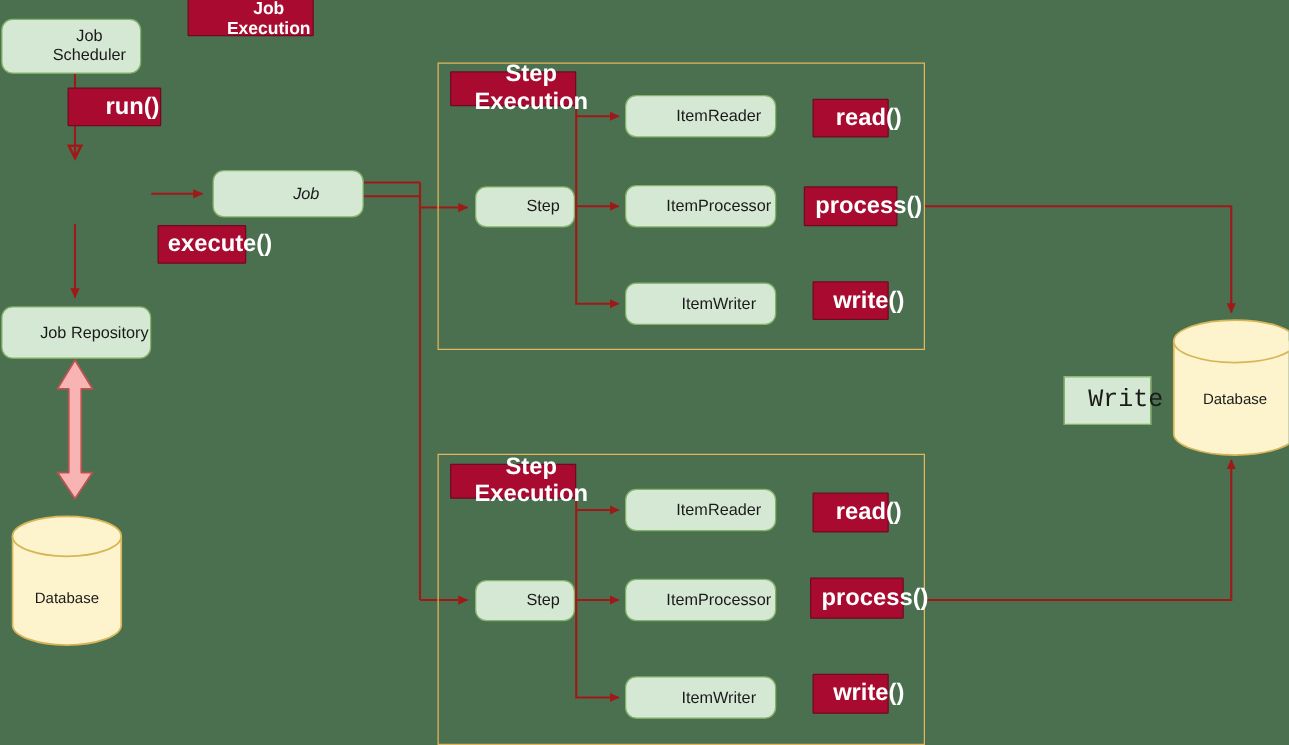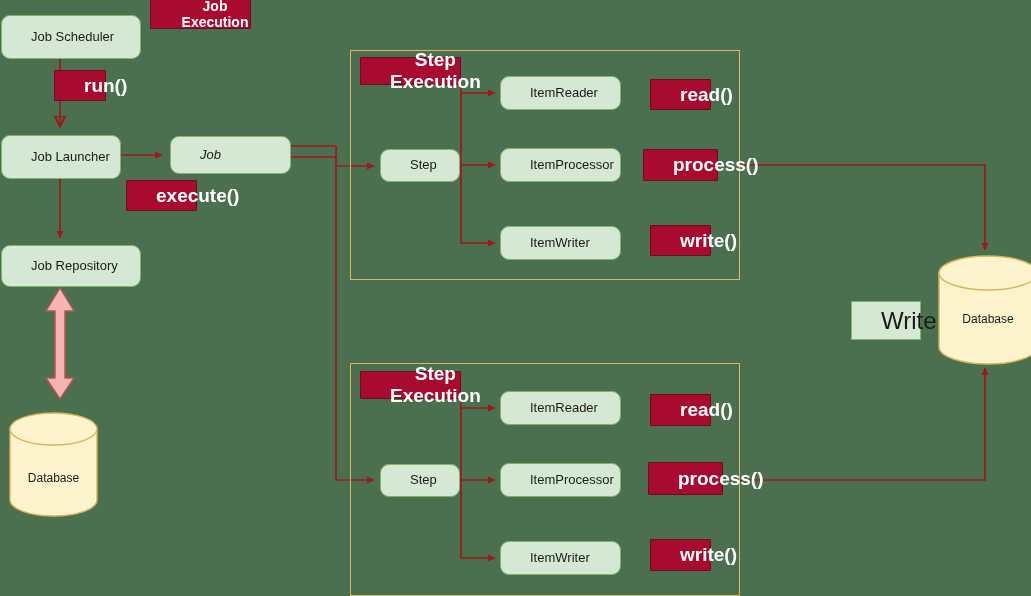--- a/index.html
+++ b/index.html
@@ -9,42 +9,42 @@
     font-family:"Liberation Sans", sans-serif;
     overflow:hidden;
     position:relative;
   }
   #stage{position:absolute;left:0;top:0;width:1031px;height:596px;}
 
   
   .node{
     position:absolute;
     box-sizing:border-box;
-    display:flex;align-items:center;justify-content:flex-start;
+    display:flex;align-items:center;justify-content:center;
     text-align:center;
     line-height:1.15;
     padding-left:29px;
   }
   .green{
     background:#d5e8d4;
     border:1px solid #82b366;
     border-radius:9px;
     color:#1a1a1a;
     font-size:13px;
   }
   .green.sq{border-radius:0;}
   .crimson{
     background:#a90b30;
     border:1px solid #6f0a20;
     color:#ffffff;
     font-size:19px;
     font-weight:bold;
     border-radius:1px;
   }
-  .write-lbl{font-size:24px;font-weight:normal;}
+  .write-lbl{font-size:20px;font-weight:normal;font-family:Liberation Mono, monospace;}
   .title-lbl{font-size:14px;}
 
   
   .group{
     position:absolute;
     box-sizing:border-box;
     border:1px solid #e2b65c;
     background:transparent;
   }
 
@@ -111,37 +111,34 @@
 
     <g>
       <path d="M60,288 L74,311 L65,311 L65,378 L74,378 L60,399 L46,378 L55,378 L55,311 L46,311 Z" fill="#f8b3b3" stroke="#b85450" stroke-width="1.4" stroke-linejoin="round"></path>
     </g>
   </svg>
 
   <div class="node crimson title-lbl" style="left:150px;top:-1px;width:101px;height:30px;">
     <span>Job Execution</span>
   </div>
 
-  <div class="node green" style="left:1px;top:15px;width:140px;height:44px;">
+  <div class="node green" style="left:1px;top:15px;width:112px;height:44px;">
     <span>Job Scheduler</span>
   </div>
 
-  <div class="node crimson" style="left:54px;top:70px;width:52px;height:31px;">
+  <div class="node crimson" style="left:54px;top:70px;width:75px;height:31px;">
     <span>run()</span>
   </div>
 
-  <div class="node green" style="left:1px;top:135px;width:120px;height:44px;">
-    <span>Job Launcher</span>
-  </div>
 
   <div class="node crimson" style="left:95px;top:180px;width:71px;height:31px;margin-left:31px;">
     <span>execute()</span>
   </div>
 
-  <div class="node green" style="left:1px;top:245px;width:140px;height:42px;">
+  <div class="node green" style="left:1px;top:245px;width:120px;height:42px;">
     <span>Job Repository</span>
   </div>
 
   <div class="cyl" style="left:9px;top:412px;width:89px;height:105px;">
     <svg width="89" height="105" viewBox="0 0 89 105" xmlns="http://www.w3.org/2000/svg">
       <path d="M1,17 L1,88 A43.5,16 0 0 0 88,88 L88,17 Z" fill="#fdf3cd" stroke="#d6b656" stroke-width="1.4"></path>
       <ellipse cx="44.5" cy="17" rx="43.5" ry="16" fill="#fdf3cd" stroke="#d6b656" stroke-width="1.4"></ellipse>
     </svg>
     <div class="cyl-label" style="top:59px;">Database</div>
   </div>

